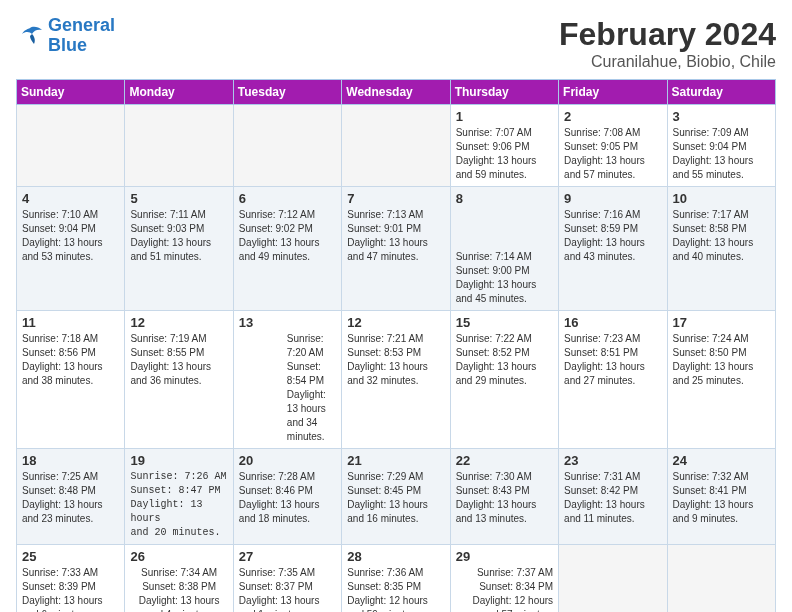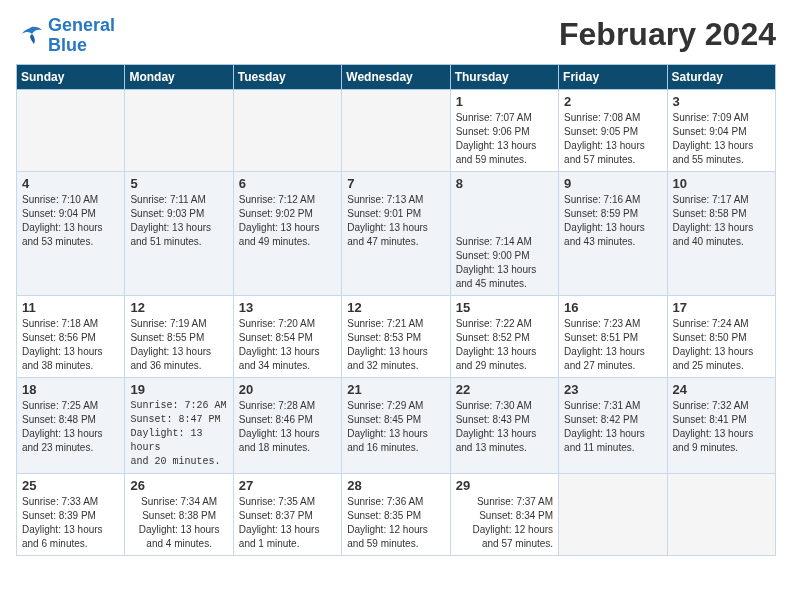--- a/index.html
+++ b/index.html
@@ -37,21 +37,21 @@
     .subtitle {
       font-size: 16px;
       color: #555;
     }
     table {
       width: 100%;
       border-collapse: collapse;
       table-layout: fixed;
     }
     th {
-      background-color: #0c4a6e;
+      background-color: #a21caf;
       color: #fff;
       font-size: 12px;
       font-weight: bold;
       padding: 5px 4px;
       text-align: left;
       border: 1px solid #aac8e8;
     }
     td {
       border: 1px solid #c8d8e8;
       vertical-align: top;
@@ -93,20 +93,21 @@
     </svg>
     <div>
       <div style="font-size:18px; font-weight:bold; color:#333; line-height:1.1;">
         <span style="color:#2878c3;">General</span><br>
         <span style="color:#2878c3;">Blue</span>
       </div>
     </div>
   </div>
   <div class="title-block">
     <div class="main-title">February 2024</div>
+    <div class="subtitle">Curanilahue, Biobio, Chile</div>
   </div>
 </div>
 
 <table>
   <thead>
     <tr>
     <th>Sunday</th>
         <th>Monday</th>
         <th>Tuesday</th>
         <th>Wednesday</th>
@@ -204,21 +205,21 @@
         </td>
         <td>
           <span class="day-num">12</span>
           <div class="cell-content" style="white-space: pre-line;">Sunrise: 7:19 AM
 Sunset: 8:55 PM
 Daylight: 13 hours
 and 36 minutes.</div>
         </td>
         <td>
           <span class="day-num">13</span>
-          <div class="cell-content" style="white-space: pre-line;">Sunrise: 7:20 AM
+          <div class="cell-content" style="white-space: pre-line; margin-left: 48px;">Sunrise: 7:20 AM
 Sunset: 8:54 PM
 Daylight: 13 hours
 and 34 minutes.</div>
         </td>
         <td>
           <span class="day-num">12</span>
           <div class="cell-content" style="white-space: pre-line;">Sunrise: 7:21 AM
 Sunset: 8:53 PM
 Daylight: 13 hours
 and 32 minutes.</div>

